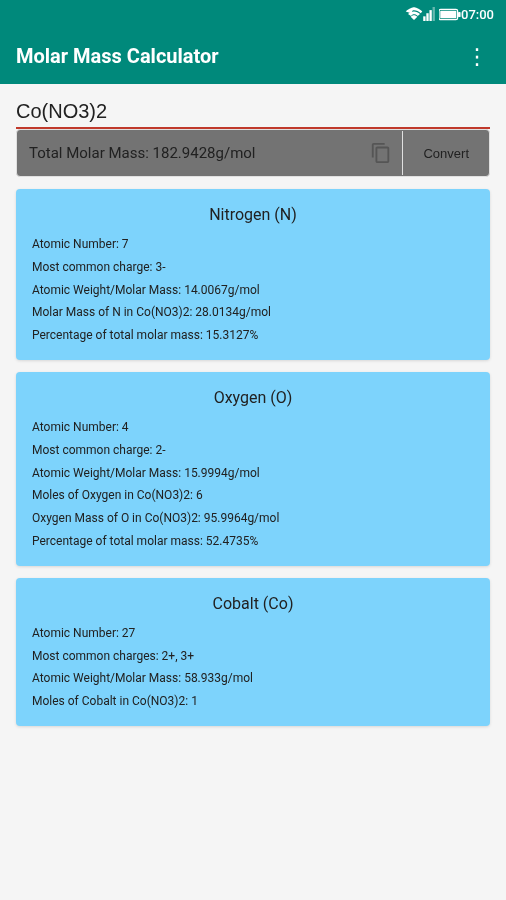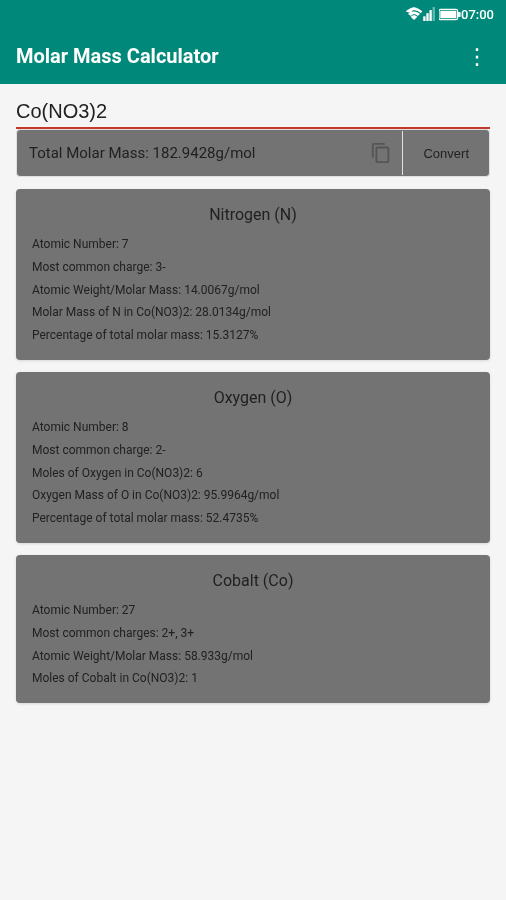--- a/index.html
+++ b/index.html
@@ -119,21 +119,21 @@
       justify-content: center;
       cursor: pointer;
       font-size: 13px;
       color: #212121;
       background: transparent;
       border: none;
     }
 
     
     .element-card {
-      background: #737373;
+      background: #7dd3fc;
       border-radius: 4px;
       padding: 16px;
       margin-bottom: 12px;
       box-shadow: 0 1px 3px rgba(0,0,0,0.12);
     }
 
     .element-title {
       text-align: center;
       font-size: 16px;
       color: #212121;
@@ -205,22 +205,23 @@
   <div class="element-card">
         <div class="element-title">Nitrogen (N)</div>
         <div class="element-row">Atomic Number: 7</div>
         <div class="element-row">Most common charge: 3-</div>
         <div class="element-row">Atomic Weight/Molar Mass: 14.0067g/mol</div>
         <div class="element-row">Molar Mass of N in Co(NO3)2: 28.0134g/mol</div>
         <div class="element-row">Percentage of total molar mass: 15.3127%</div>
       </div>
       <div class="element-card">
         <div class="element-title">Oxygen (O)</div>
-        <div class="element-row">Atomic Number: 8</div>
+        <div class="element-row">Atomic Number: 4</div>
         <div class="element-row">Most common charge: 2-</div>
+        <div class="element-row">Atomic Weight/Molar Mass: 15.9994g/mol</div>
         <div class="element-row">Moles of Oxygen in Co(NO3)2: 6</div>
         <div class="element-row">Oxygen Mass of O in Co(NO3)2: 95.9964g/mol</div>
         <div class="element-row">Percentage of total molar mass: 52.4735%</div>
       </div>
       <div class="element-card">
         <div class="element-title">Cobalt (Co)</div>
         <div class="element-row">Atomic Number: 27</div>
         <div class="element-row">Most common charges: 2+, 3+</div>
         <div class="element-row">Atomic Weight/Molar Mass: 58.933g/mol</div>
         <div class="element-row">Moles of Cobalt in Co(NO3)2: 1</div>

